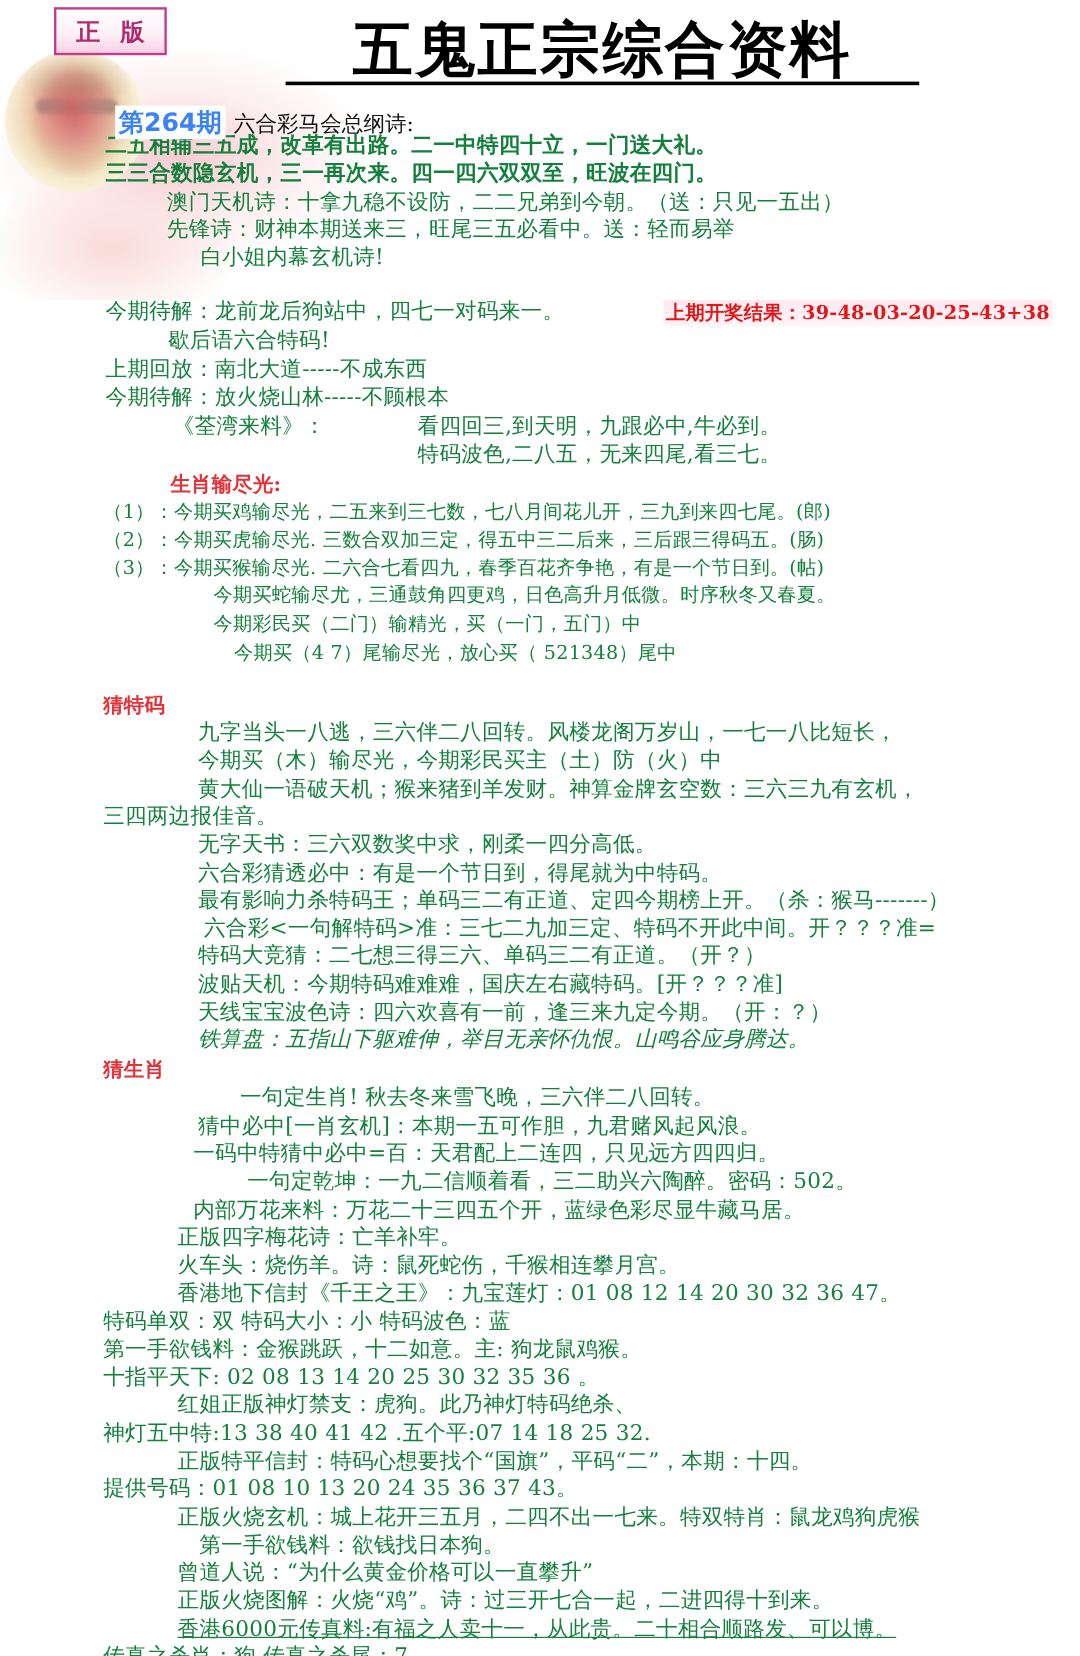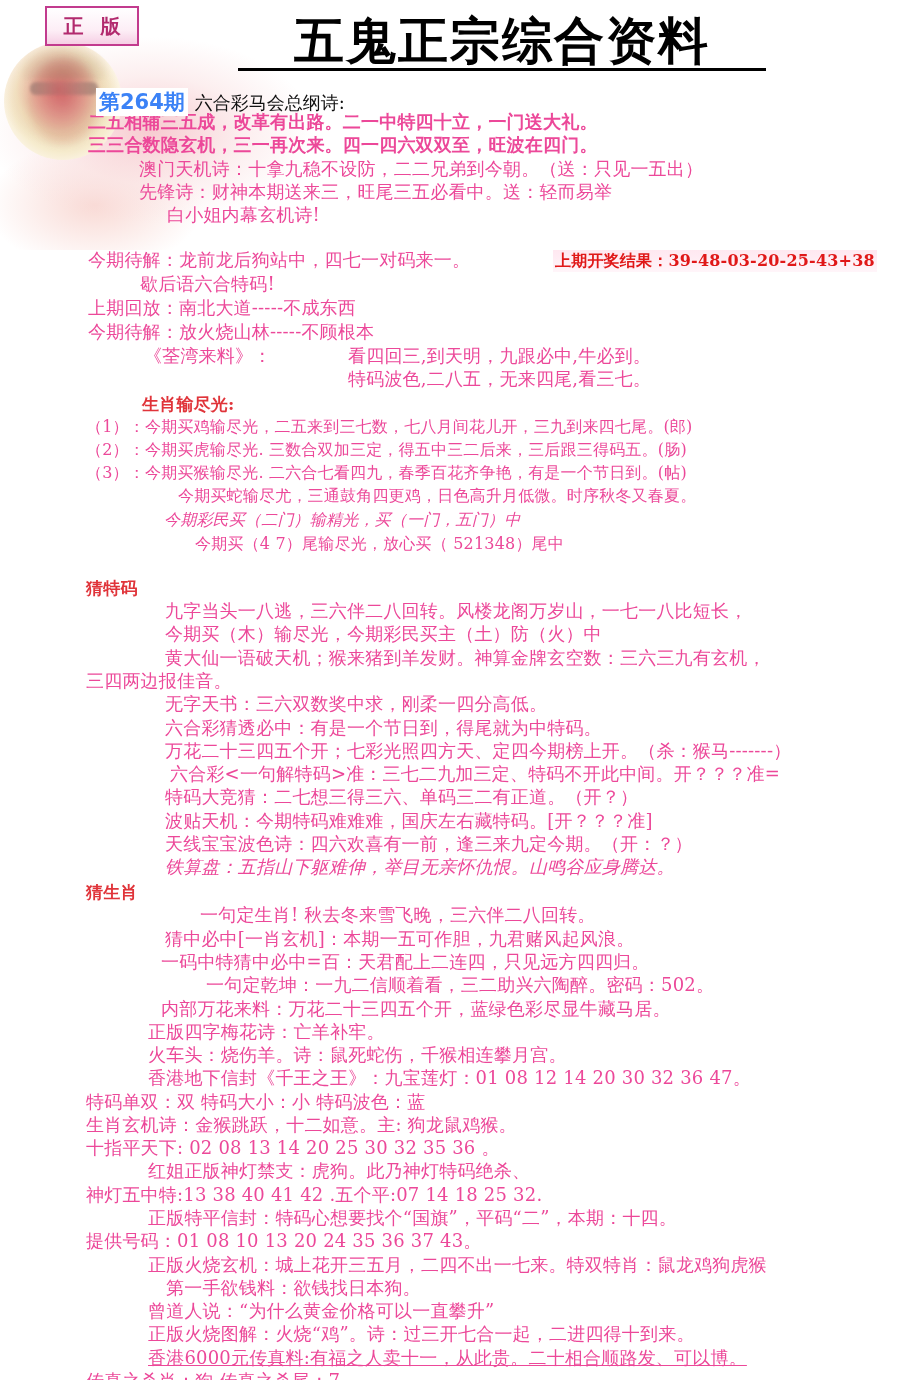--- a/index.html
+++ b/index.html
@@ -139,21 +139,21 @@
     left: 0; top: 0;
     width: 900px;
     z-index: 2;
   }
   .line {
     position: absolute;
     white-space: nowrap;
     font-family: "DejaVu Serif", "Liberation Serif", serif;
     font-size: 18px;
     line-height: 20px;
-    color: #ec4899;
+    color: #15803d;
     letter-spacing: 0.2px;
   }
   .line.sz17 { font-size: 16px; }
   .line.bold { font-weight: 600; }
   .line.redhead {
     color: #e0343a;
     font-weight: 700;
     font-size: 17px;
   }
   .line.pinkres {
@@ -204,48 +204,48 @@
   <div class="line" style="left:88px; top:322px;">今期待解：放火烧山林-----不顾根本</div>
   <div class="line" style="left:144px; top:346px;">《荃湾来料》：</div>
   <div class="line" style="left:348px; top:346px;">看四回三,到天明，九跟必中,牛必到。</div>
   <div class="line" style="left:348px; top:369px;">特码波色,二八五，无来四尾,看三七。</div>
 
   <div class="line redhead" style="left:142px; top:394px;">生肖输尽光:</div>
   <div class="line sz17" style="left:86px; top:417px;">（1）：今期买鸡输尽光，二五来到三七数，七八月间花儿开，三九到来四七尾。(郎)</div>
   <div class="line sz17" style="left:86px; top:440px;">（2）：今期买虎输尽光. 三数合双加三定，得五中三二后来，三后跟三得码五。(肠)</div>
   <div class="line sz17" style="left:86px; top:463px;">（3）：今期买猴输尽光. 二六合七看四九，春季百花齐争艳，有是一个节日到。(帖)</div>
   <div class="line sz17" style="left:178px; top:486px;">今期买蛇输尽尤，三通鼓角四更鸡，日色高升月低微。时序秋冬又春夏。</div>
-  <div class="line sz17" style="left:164px; top:510px;font-style:italic;">今期彩民买（二门）输精光，买（一门，五门）中</div>
+  <div class="line sz17" style="left:178px; top:510px;">今期彩民买（二门）输精光，买（一门，五门）中</div>
   <div class="line sz17" style="left:195px; top:534px;">今期买（4 7）尾输尽光，放心买（ 521348）尾中</div>
 
   <div class="line redhead" style="left:86px; top:578px;">猜特码</div>
   <div class="line" style="left:165px; top:601px;">九字当头一八逃，三六伴二八回转。风楼龙阁万岁山，一七一八比短长，</div>
   <div class="line" style="left:165px; top:624px;">今期买（木）输尽光，今期彩民买主（土）防（火）中</div>
   <div class="line" style="left:165px; top:648px;">黄大仙一语破天机；猴来猪到羊发财。神算金牌玄空数：三六三九有玄机，</div>
   <div class="line" style="left:86px; top:671px;">三四两边报佳音。</div>
   <div class="line" style="left:165px; top:694px;">无字天书：三六双数奖中求，刚柔一四分高低。</div>
   <div class="line" style="left:165px; top:718px;">六合彩猜透必中：有是一个节日到，得尾就为中特码。</div>
-  <div class="line" style="left:165px; top:741px;">万花二十三四五个开；七彩光照四方天、定四今期榜上开。（杀：猴马-------）</div>
+  <div class="line" style="left:165px; top:741px;">最有影响力杀特码王；单码三二有正道、定四今期榜上开。（杀：猴马-------）</div>
   <div class="line" style="left:170px; top:764px;">六合彩&lt;一句解特码&gt;准：三七二九加三定、特码不开此中间。开？？？准=</div>
   <div class="line" style="left:165px; top:787px;">特码大竞猜：二七想三得三六、单码三二有正道。（开？）</div>
   <div class="line" style="left:165px; top:811px;">波贴天机：今期特码难难难，国庆左右藏特码。[开？？？准]</div>
   <div class="line" style="left:165px; top:834px;">天线宝宝波色诗：四六欢喜有一前，逢三来九定今期。（开：？）</div>
   <div class="line" style="left:165px; top:857px;font-style:italic;">铁算盘：五指山下躯难伸，举目无亲怀仇恨。山鸣谷应身腾达。</div>
 
   <div class="line redhead" style="left:86px; top:882px;">猜生肖</div>
   <div class="line" style="left:200px; top:905px;">一句定生肖! 秋去冬来雪飞晚，三六伴二八回转。</div>
   <div class="line" style="left:165px; top:929px;">猜中必中[一肖玄机]：本期一五可作胆，九君赌风起风浪。</div>
   <div class="line" style="left:161px; top:952px;">一码中特猜中必中=百：天君配上二连四，只见远方四四归。</div>
   <div class="line" style="left:168px; top:975px;margin-left:38px;">一句定乾坤：一九二信顺着看，三二助兴六陶醉。密码：502。</div>
   <div class="line" style="left:161px; top:999px;">内部万花来料：万花二十三四五个开，蓝绿色彩尽显牛藏马居。</div>
   <div class="line" style="left:148px; top:1022px;">正版四字梅花诗：亡羊补牢。</div>
   <div class="line" style="left:148px; top:1045px;">火车头：烧伤羊。诗：鼠死蛇伤，千猴相连攀月宫。</div>
   <div class="line" style="left:148px; top:1068px;">香港地下信封《千王之王》：九宝莲灯：01 08 12 14 20 30 32 36 47。</div>
   <div class="line" style="left:86px; top:1092px;">特码单双：双 特码大小：小 特码波色：蓝</div>
-  <div class="line" style="left:86px; top:1115px;">生肖玄机诗：金猴跳跃，十二如意。主: 狗龙鼠鸡猴。</div>
+  <div class="line" style="left:86px; top:1115px;">第一手欲钱料：金猴跳跃，十二如意。主: 狗龙鼠鸡猴。</div>
   <div class="line" style="left:86px; top:1138px;">十指平天下: 02 08 13 14 20 25 30 32 35 36 。</div>
   <div class="line" style="left:148px; top:1161px;">红姐正版神灯禁支：虎狗。此乃神灯特码绝杀、</div>
   <div class="line" style="left:86px; top:1185px;">神灯五中特:13 38 40 41 42 .五个平:07 14 18 25 32.</div>
   <div class="line" style="left:148px; top:1208px;">正版特平信封：特码心想要找个“国旗”，平码“二”，本期：十四。</div>
   <div class="line" style="left:86px; top:1231px;">提供号码：01 08 10 13 20 24 35 36 37 43。</div>
   <div class="line" style="left:148px; top:1255px;">正版火烧玄机：城上花开三五月，二四不出一七来。特双特肖：鼠龙鸡狗虎猴</div>
   <div class="line" style="left:166px; top:1278px;">第一手欲钱料：欲钱找日本狗。</div>
   <div class="line" style="left:148px; top:1301px;">曾道人说：“为什么黄金价格可以一直攀升”</div>
   <div class="line" style="left:148px; top:1324px;">正版火烧图解：火烧“鸡”。诗：过三开七合一起，二进四得十到来。</div>
   <div class="line" style="left:148px; top:1348px;text-decoration:underline;">香港6000元传真料:有福之人卖十一，从此贵。二十相合顺路发、可以博。</div>

